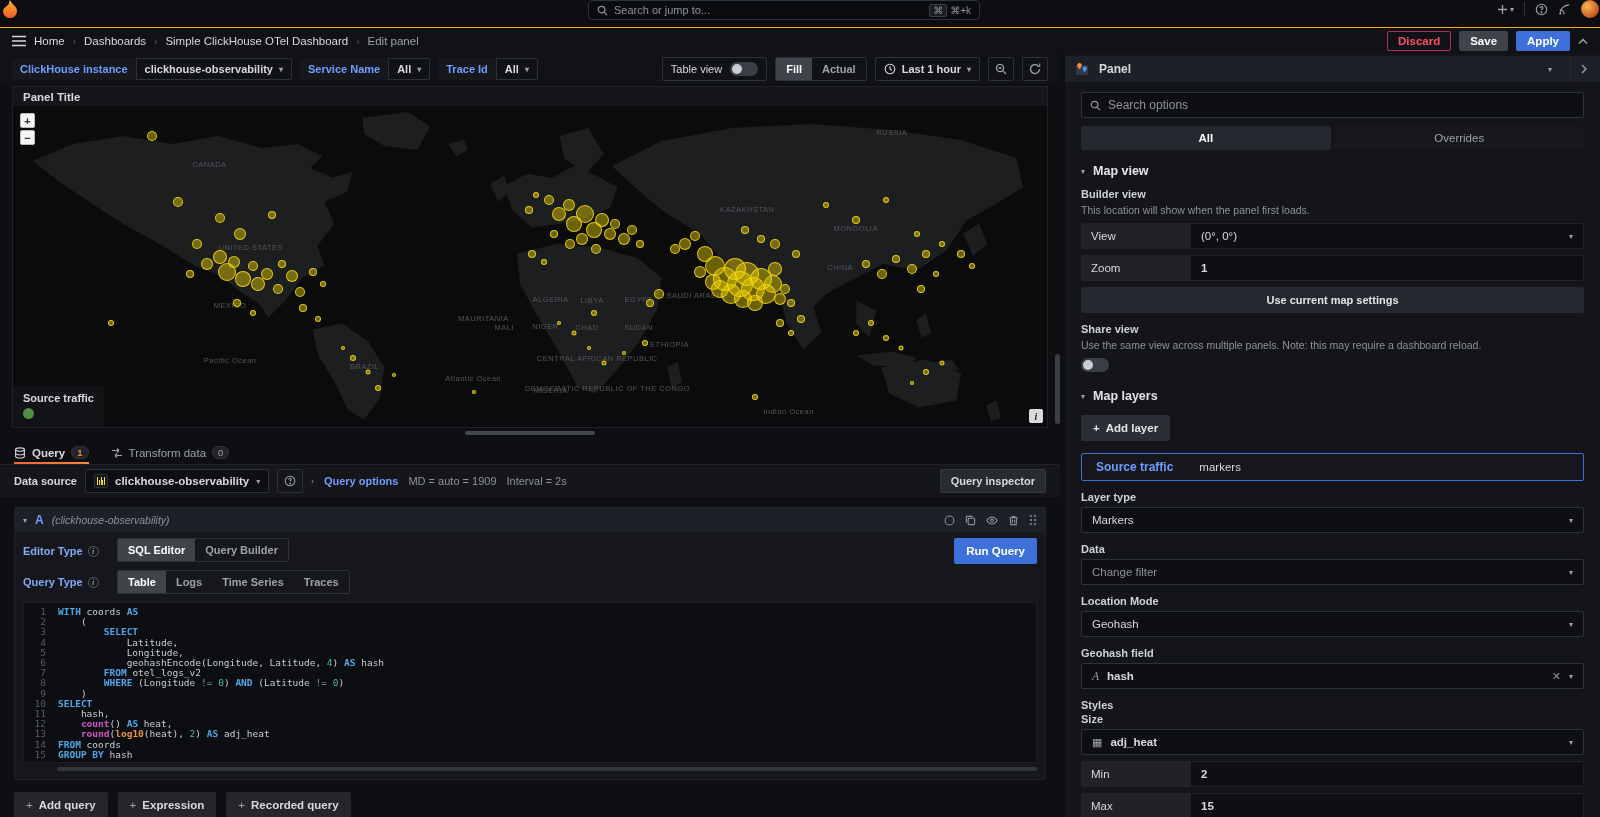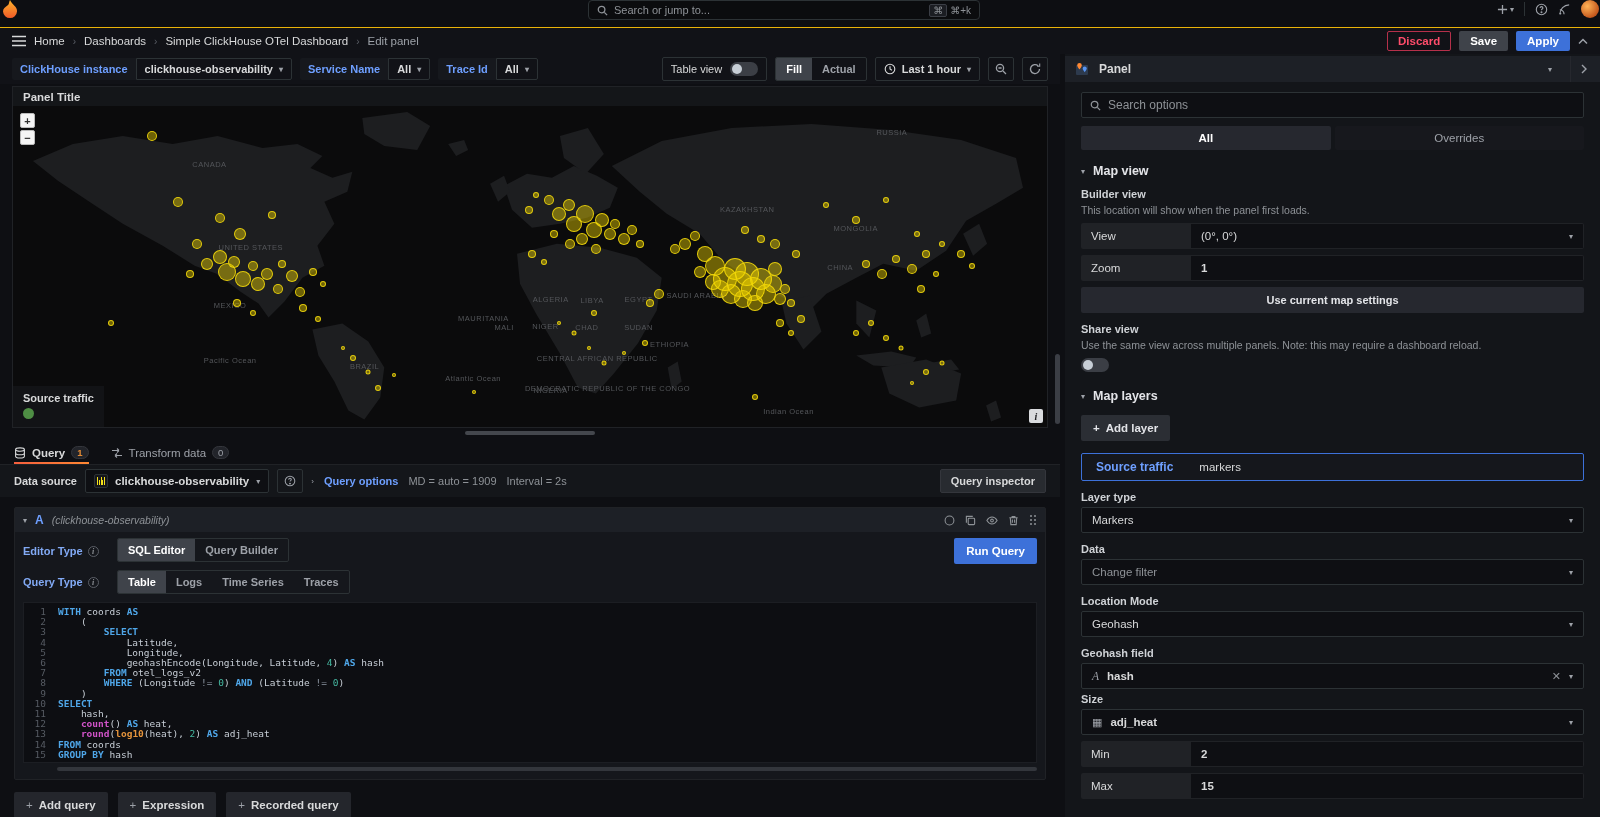--- a/index.html
+++ b/index.html
@@ -686,20 +686,21 @@
           <span class="grow">Geohash</span>
           <span class="chev">▾</span>
         </div>
       <div class="lab">Geohash field</div>
       <div class="selectbox">
         <span style="color:#9da1a8;font-style:italic;font-family:'Liberation Serif',serif">A</span>
         <span class="grow" style="font-weight:bold">hash</span>
         <span class="x-icon">✕</span>
         <span class="chev">▾</span>
       </div>
+      <div class="lab" style="margin-bottom:0">Styles</div>
       <div class="lab" style="margin-top:2px">Size</div>
       <div class="selectbox">
         <span class="grid-ic">▦</span>
         <span class="grow" style="font-weight:bold">adj_heat</span>
         <span class="chev">▾</span>
       </div>
       <div class="inline-field" style="margin-top:6px">
         <div class="cell">Min</div>
         <div class="val">
             <input value="2" style="">

